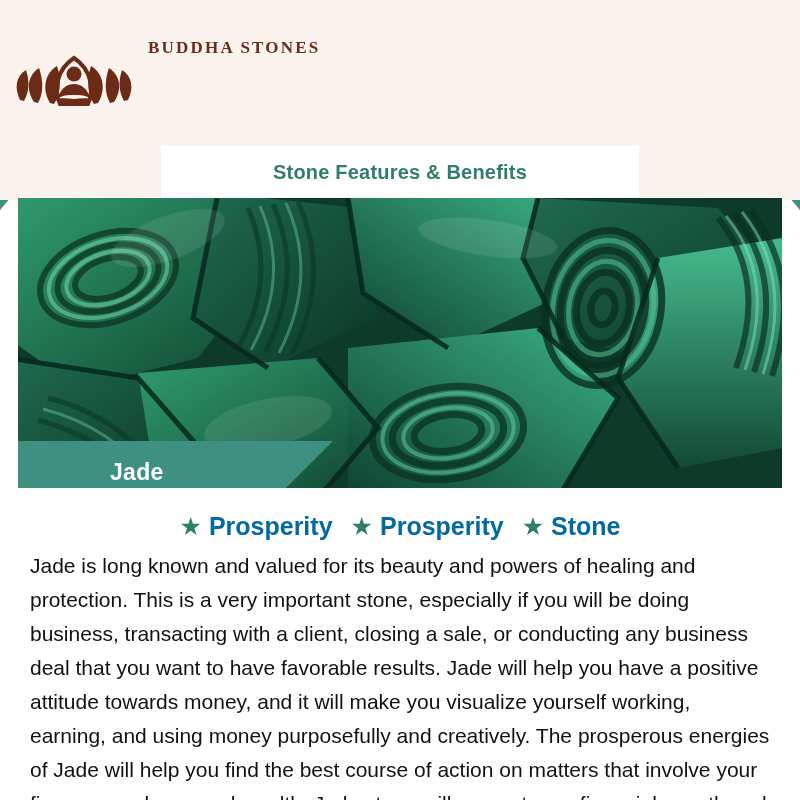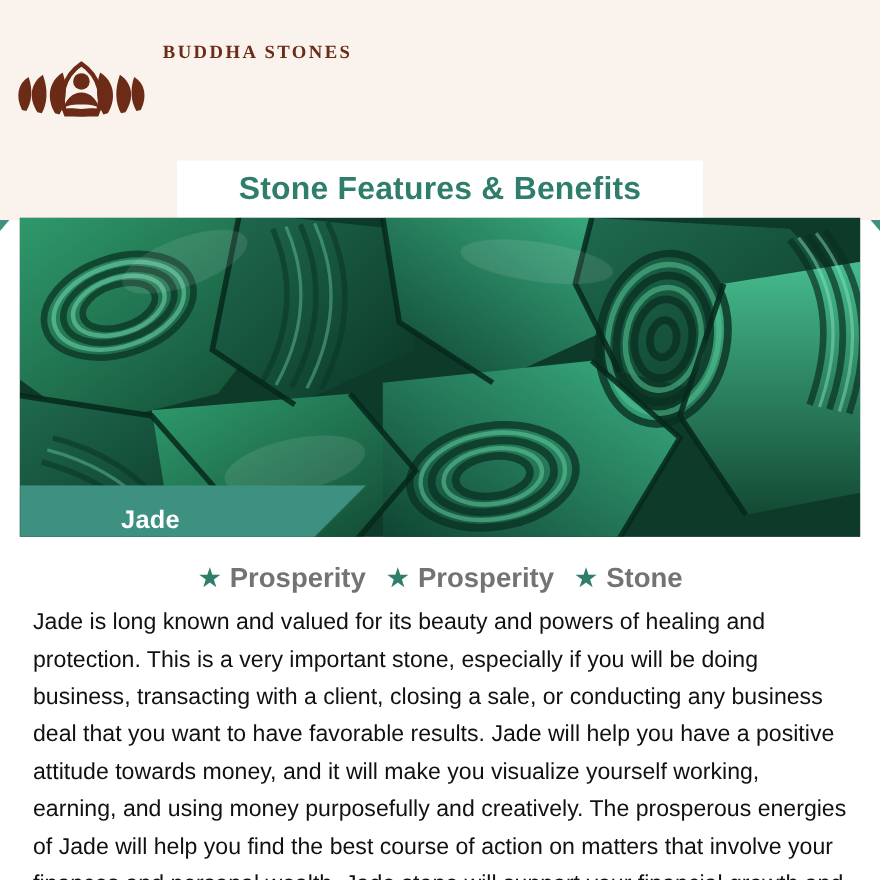--- a/index.html
+++ b/index.html
@@ -104,21 +104,21 @@
     top: 146px;
     width: 478px;
     height: 52px;
     background: #ffffff;
     display: flex;
     align-items: center;
     justify-content: center;
   }
   .title-plate h1 {
     margin: 12px;
-    font-size: 29px;
+    font-size: 20px;
     font-weight: bold;
     color: #2f7d6b;
     letter-spacing: 0.2px;
     text-align: center;
   }
 
   
   .photo {
     position: absolute;
     left: 18px;
@@ -173,21 +173,21 @@
     display: flex;
     align-items: center;
     gap: 7px;
   }
   .benefit .star {
     color: #2f7d6b;
     font-size: 25px;
     line-height: 1;
   }
   .benefit .lbl {
-    color: #737373;
+    color: #0369a1;
     font-size: 25px;
     font-weight: bold;
   }
   .description {
     margin: 8px 30px 0 30px;
     font-size: 21px;
     line-height: 1.62;
     color: #111111;
     text-align: left;
   }

